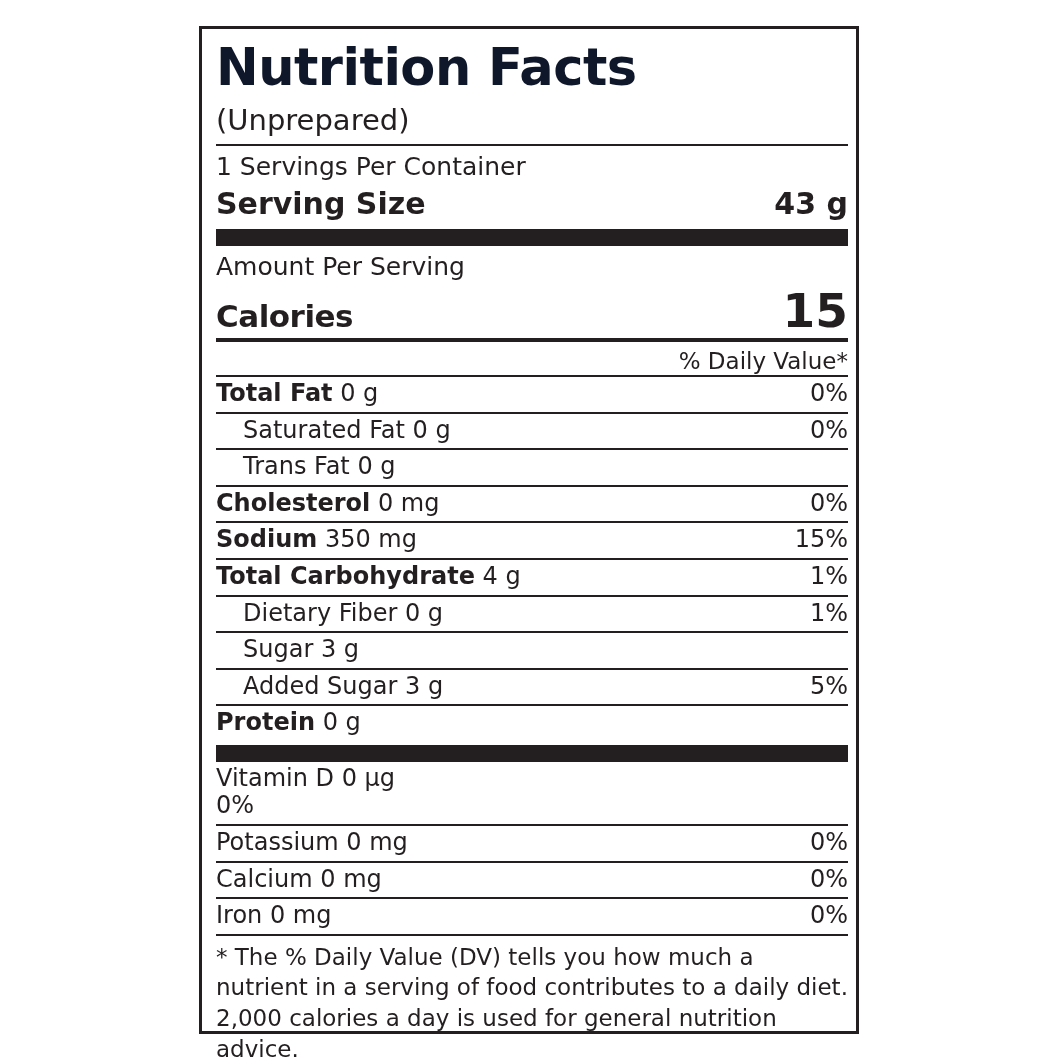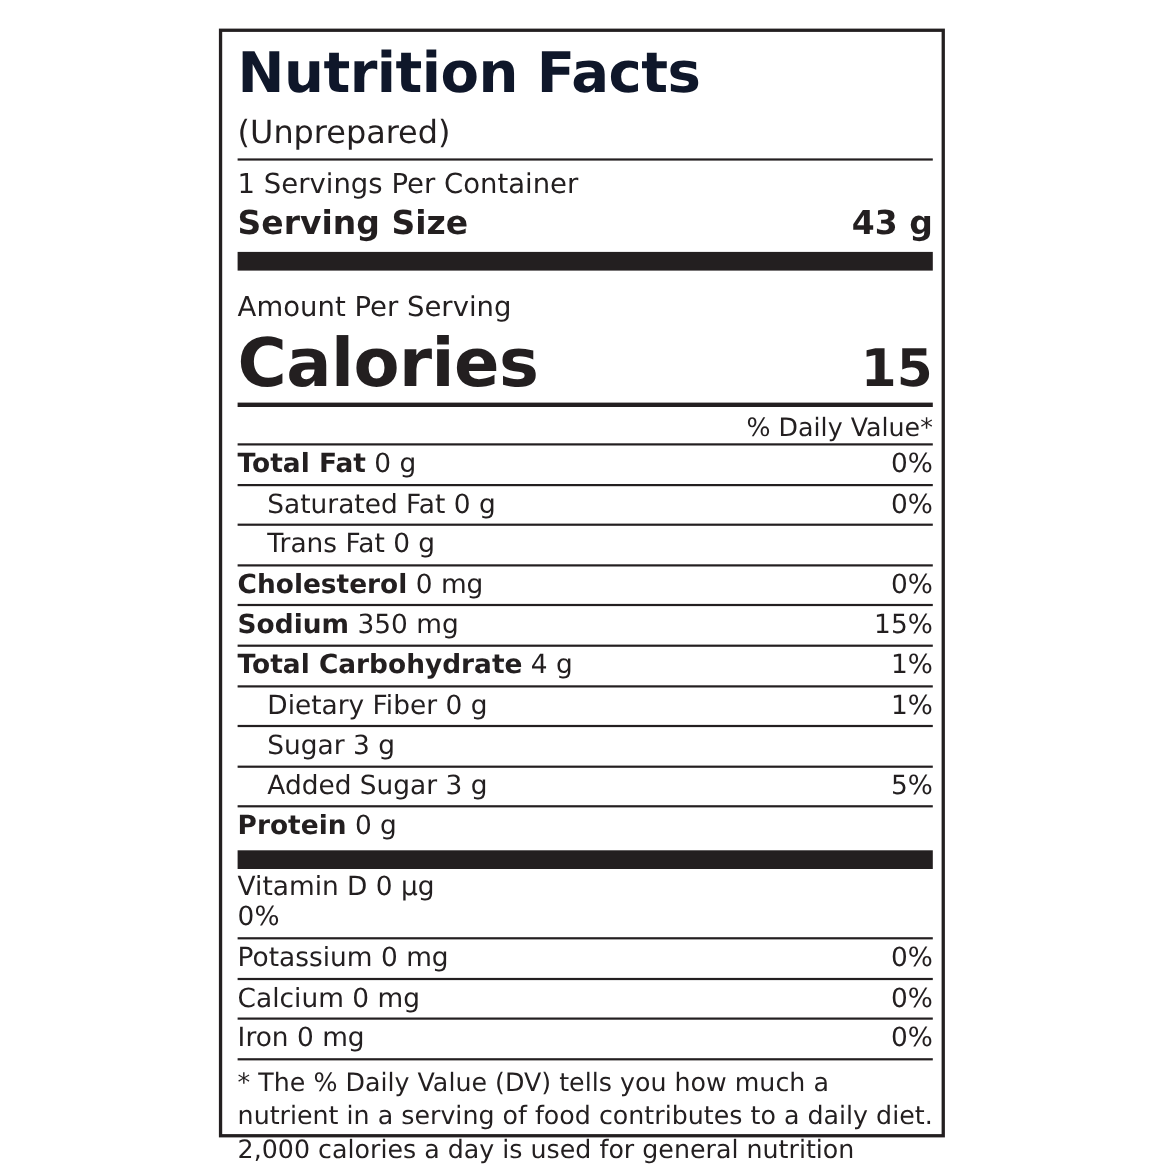--- a/index.html
+++ b/index.html
@@ -71,28 +71,28 @@
     justify-content: space-between;
     align-items: baseline;
   }
   .serving-size {
     font-size: 30px;
     font-weight: bold;
     margin-top: 2px;
   }
   .amount-per {
     font-size: 25px;
-    margin-top: 18px;
+    margin-top: 6px;
   }
   .calories-row {
     margin-top: 2px;
     align-items: baseline;
   }
   .calories-label {
-    font-size: 61px;
+    font-size: 31px;
     font-weight: bold;
     letter-spacing: -0.5px;
     text-align: right;
   }
   .calories-value {
     font-size: 47px;
     font-weight: bold;
   }
   .dv-head {
     text-align: right;

